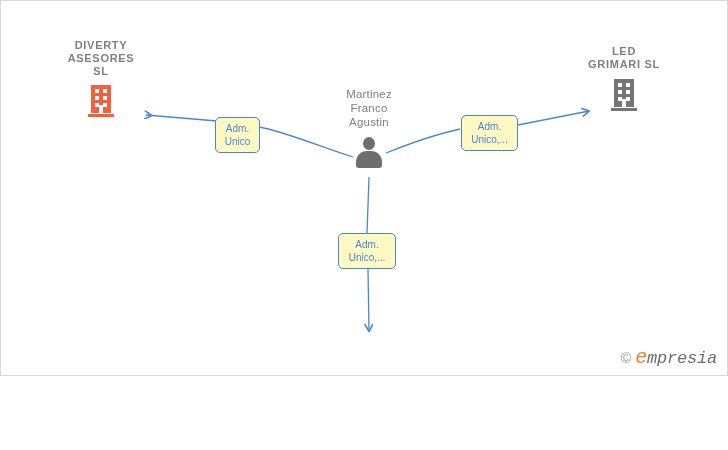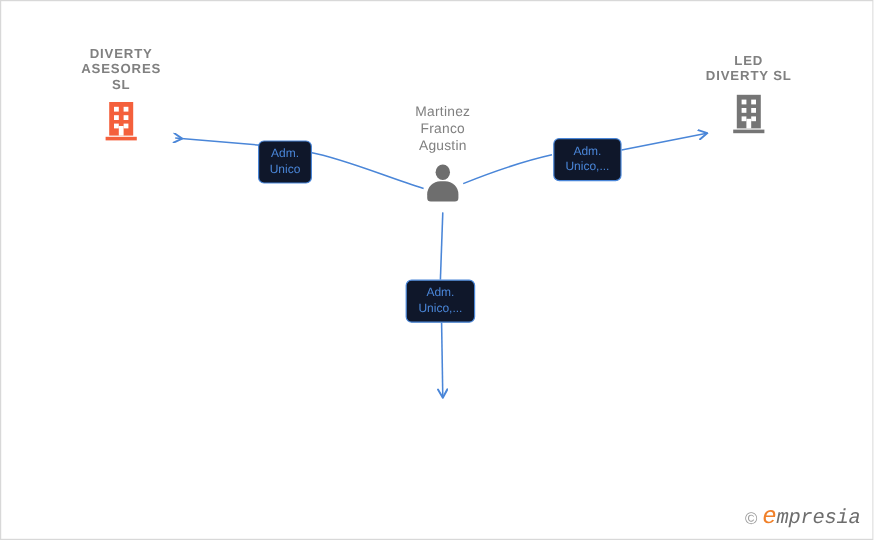--- a/index.html
+++ b/index.html
@@ -6,21 +6,21 @@
     margin: 0;
     padding: 0;
     background: #ffffff;
   }
   body {
     font-family: "Liberation Sans", sans-serif;
   }
   #canvas {
     position: relative;
     width: 728px;
-    height: 450px;
+    height: 376px;
     background: #ffffff;
     border: 1px solid #d8d8d8;
     box-sizing: border-box;
     overflow: hidden;
   }
   #edges {
     position: absolute;
     left: 0;
     top: 0;
     width: 728px;
@@ -119,21 +119,21 @@
     height: 17px;
     background: currentColor;
     border-radius: 11px 11px 3px 3px;
   }
 
   
   .edge-label {
     position: absolute;
     border: 1.4px solid #4a86d8;
     border-radius: 5px;
-    background: #0f172a;
+    background: #fef9c3;
     color: #4a86d8;
     font-size: 10px;
     line-height: 13px;
     text-align: center;
     padding: 4px 6px;
     white-space: pre-line;
     box-sizing: border-box;
   }
 
   
@@ -202,21 +202,21 @@
         <span class="win" style="left:7px;  top:18px;"></span>
         <span class="win" style="left:15px; top:18px;"></span>
         <span class="door"></span>
         <span class="base"></span>
       </span>
     </div>
   </div>
 
   <div class="node" style="left:558px; top:44px; width:130px;">
     <div class="node-label company">LED
-DIVERTY  SL</div>
+GRIMARI  SL</div>
     <div class="node-icon" style="margin-top:8px;">
       <span class="bldg grey">
         <span class="body"></span>
         <span class="win" style="left:7px;  top:4px;"></span>
         <span class="win" style="left:15px; top:4px;"></span>
         <span class="win" style="left:7px;  top:11px;"></span>
         <span class="win" style="left:15px; top:11px;"></span>
         <span class="win" style="left:7px;  top:18px;"></span>
         <span class="win" style="left:15px; top:18px;"></span>
         <span class="door"></span>

